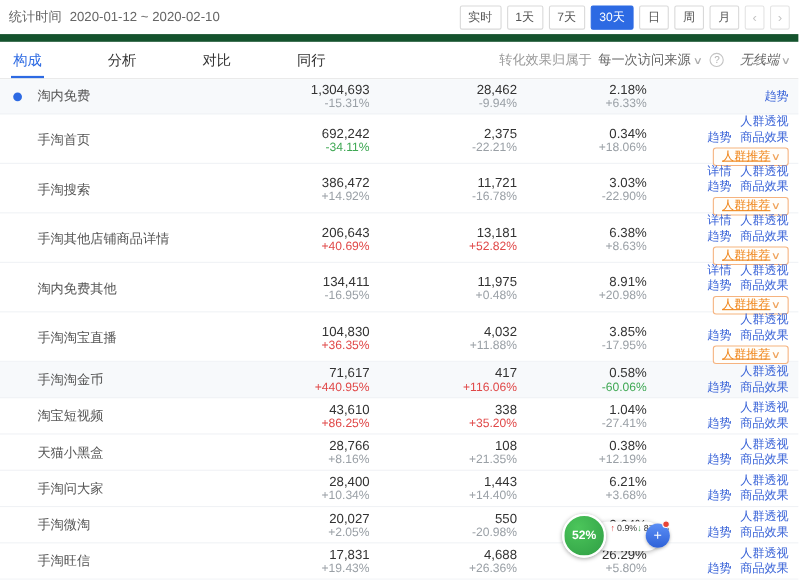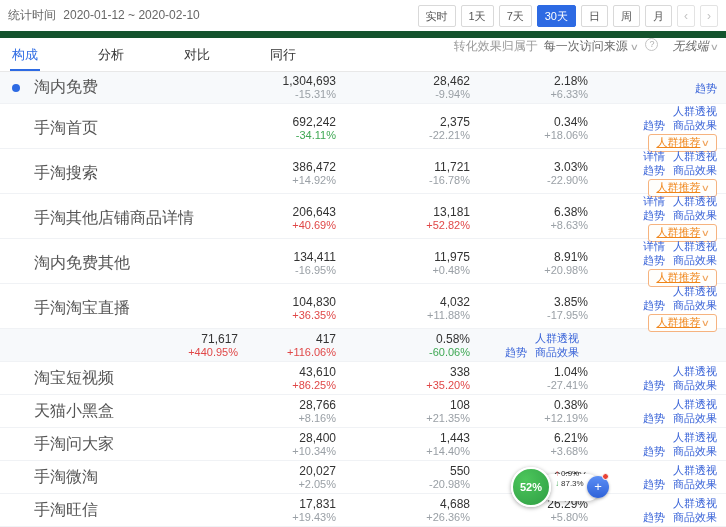--- a/index.html
+++ b/index.html
@@ -20,56 +20,56 @@
     font-size:12px; line-height:16px; padding:2px 6px; margin-left:5px; cursor:pointer; }
 
   
   .tabbar { height:34px; display:flex; align-items:stretch; padding:0 8px;
     border-bottom:1px solid #e8e8e8; }
   .tab { font-size:13px; color:#333; display:flex; align-items:center; padding:0 4px;
     margin-right:52px; cursor:pointer; position:relative; }
   .tab.active { color:#2d6ae3; }
   .tab.active::after { content:""; position:absolute; left:2px; right:2px; bottom:0;
     height:2px; background:#2d6ae3; }
-  .filters { margin-left:auto; display:flex; align-items:flex-start; font-size:12px; color:#999; }
+  .filters { margin-left:auto; display:flex; align-items:center; font-size:12px; color:#999; }
   .f-val { color:#666; margin-left:6px; cursor:pointer; }
   .caret { font-size:9px; color:#aaa; margin-left:3px; display:inline-block; transform:scaleX(1.4); }
   .info { display:inline-block; width:13px; height:13px; border:1px solid #c4c4c4; color:#b0b0b0;
     border-radius:50%; font-size:9px; line-height:11px; text-align:center; margin-left:8px; }
   .f-term { margin-left:14px; color:#666; cursor:pointer;font-style:italic; }
 
   
   .table { width:726px; }
   .trow { display:grid; grid-template-columns:238px 98px 134px 118px 1fr;
     align-items:center; border-bottom:1px solid #f0f2f5; }
   .trow.first { height:32px; }
   .trow.tall  { height:45px; }
   .trow.short { height:33px; }
   .trow.hl { background:#f7f9fb; }
-  .c.label { padding-left:34px; font-size:16px; color:#555; position:relative; }
+  .c.label { padding-left:34px; font-size:12px; color:#555; position:relative; }
   .dot { position:absolute; left:12px; top:50%; margin-top:-4px; width:8px; height:8px;
     border-radius:50%; background:#2d6ae3; }
   .c.num { text-align:right; }
   .c.num .v { font-size:12px; color:#333; line-height:14px; }
   .c.num .d { font-size:11px; line-height:13px; }
   .t-flat { color:#9aa0a6; }
   .t-up   { color:#e04848; }
   .t-down { color:#3fa854; }
   .c.act { text-align:right; padding-right:9px; font-size:11px; }
   .aline { line-height:14px; white-space:nowrap; }
   .alink { color:#3a64d8; margin-left:8px; cursor:pointer; text-decoration:none; }
   .rec { display:inline-block; border:1px solid #f6b37f; color:#f08519; background:#fffefb;
     border-radius:3px; font-size:11px; line-height:13px; padding:1px 7px; margin-top:2px; cursor:pointer;text-decoration:underline; }
   .rec .caret { color:#f0a35a; margin-left:2px; }
 
   
   .widget { position:absolute; left:511px; top:467px; width:100px; height:42px; z-index:10; }
   .pill { position:absolute; left:28px; top:7px; width:62px; height:27px; background:#fff;
     border-radius:14px; box-shadow:0 1px 5px rgba(0,0,0,.28); padding:2px 6px 12px 16px;
-    display:flex; flex-direction:column; justify-content:flex-end; }
+    display:flex; justify-content:space-between; }
   .stat { font-size:8px; color:#333; line-height:10px; white-space:nowrap; }
   .stat .arr-up { color:#e04848; margin-right:2px; font-size:8px; }
   .stat .arr-dn { color:#3fa854; margin-right:2px; font-size:8px; }
   .gcircle { position:absolute; left:0; top:0; width:40px; height:40px; border-radius:50%;
     background:radial-gradient(circle at 35% 30%, #4cc65b, #2f9e44); border:2px solid #fff;
     box-shadow:0 1px 4px rgba(0,0,0,.35); display:flex; align-items:center; justify-content:center; }
   .gcircle span { color:#fff; font-size:11px; font-weight:bold; }
   .bcircle { position:absolute; left:76px; top:9px; width:22px; height:22px; border-radius:50%;
     background:linear-gradient(#5b8ef5,#2f62d8); box-shadow:0 1px 3px rgba(0,0,0,.3);
     color:#fff; font-size:13px; line-height:21px; text-align:center; cursor:pointer; }
@@ -212,20 +212,21 @@
             <div class="v">4,032</div>
             <div class="d t-flat">+11.88%</div>
           </div>
           <div class="c num">
             <div class="v">3.85%</div>
             <div class="d t-flat">-17.95%</div>
           </div>
           <div class="c act"><div class="aline"><a class="alink">人群透视</a></div><div class="aline"><a class="alink">趋势</a><a class="alink">商品效果</a></div><span class="rec">人群推荐<span class="caret">∨</span></span></div>
         </div>
         <div class="trow short hl">
+          <div class="c label"><span>手淘淘金币</span></div>
           <div class="c num">
             <div class="v">71,617</div>
             <div class="d t-up">+440.95%</div>
           </div>
           <div class="c num">
             <div class="v">417</div>
             <div class="d t-up">+116.06%</div>
           </div>
           <div class="c num">
             <div class="v">0.58%</div>

